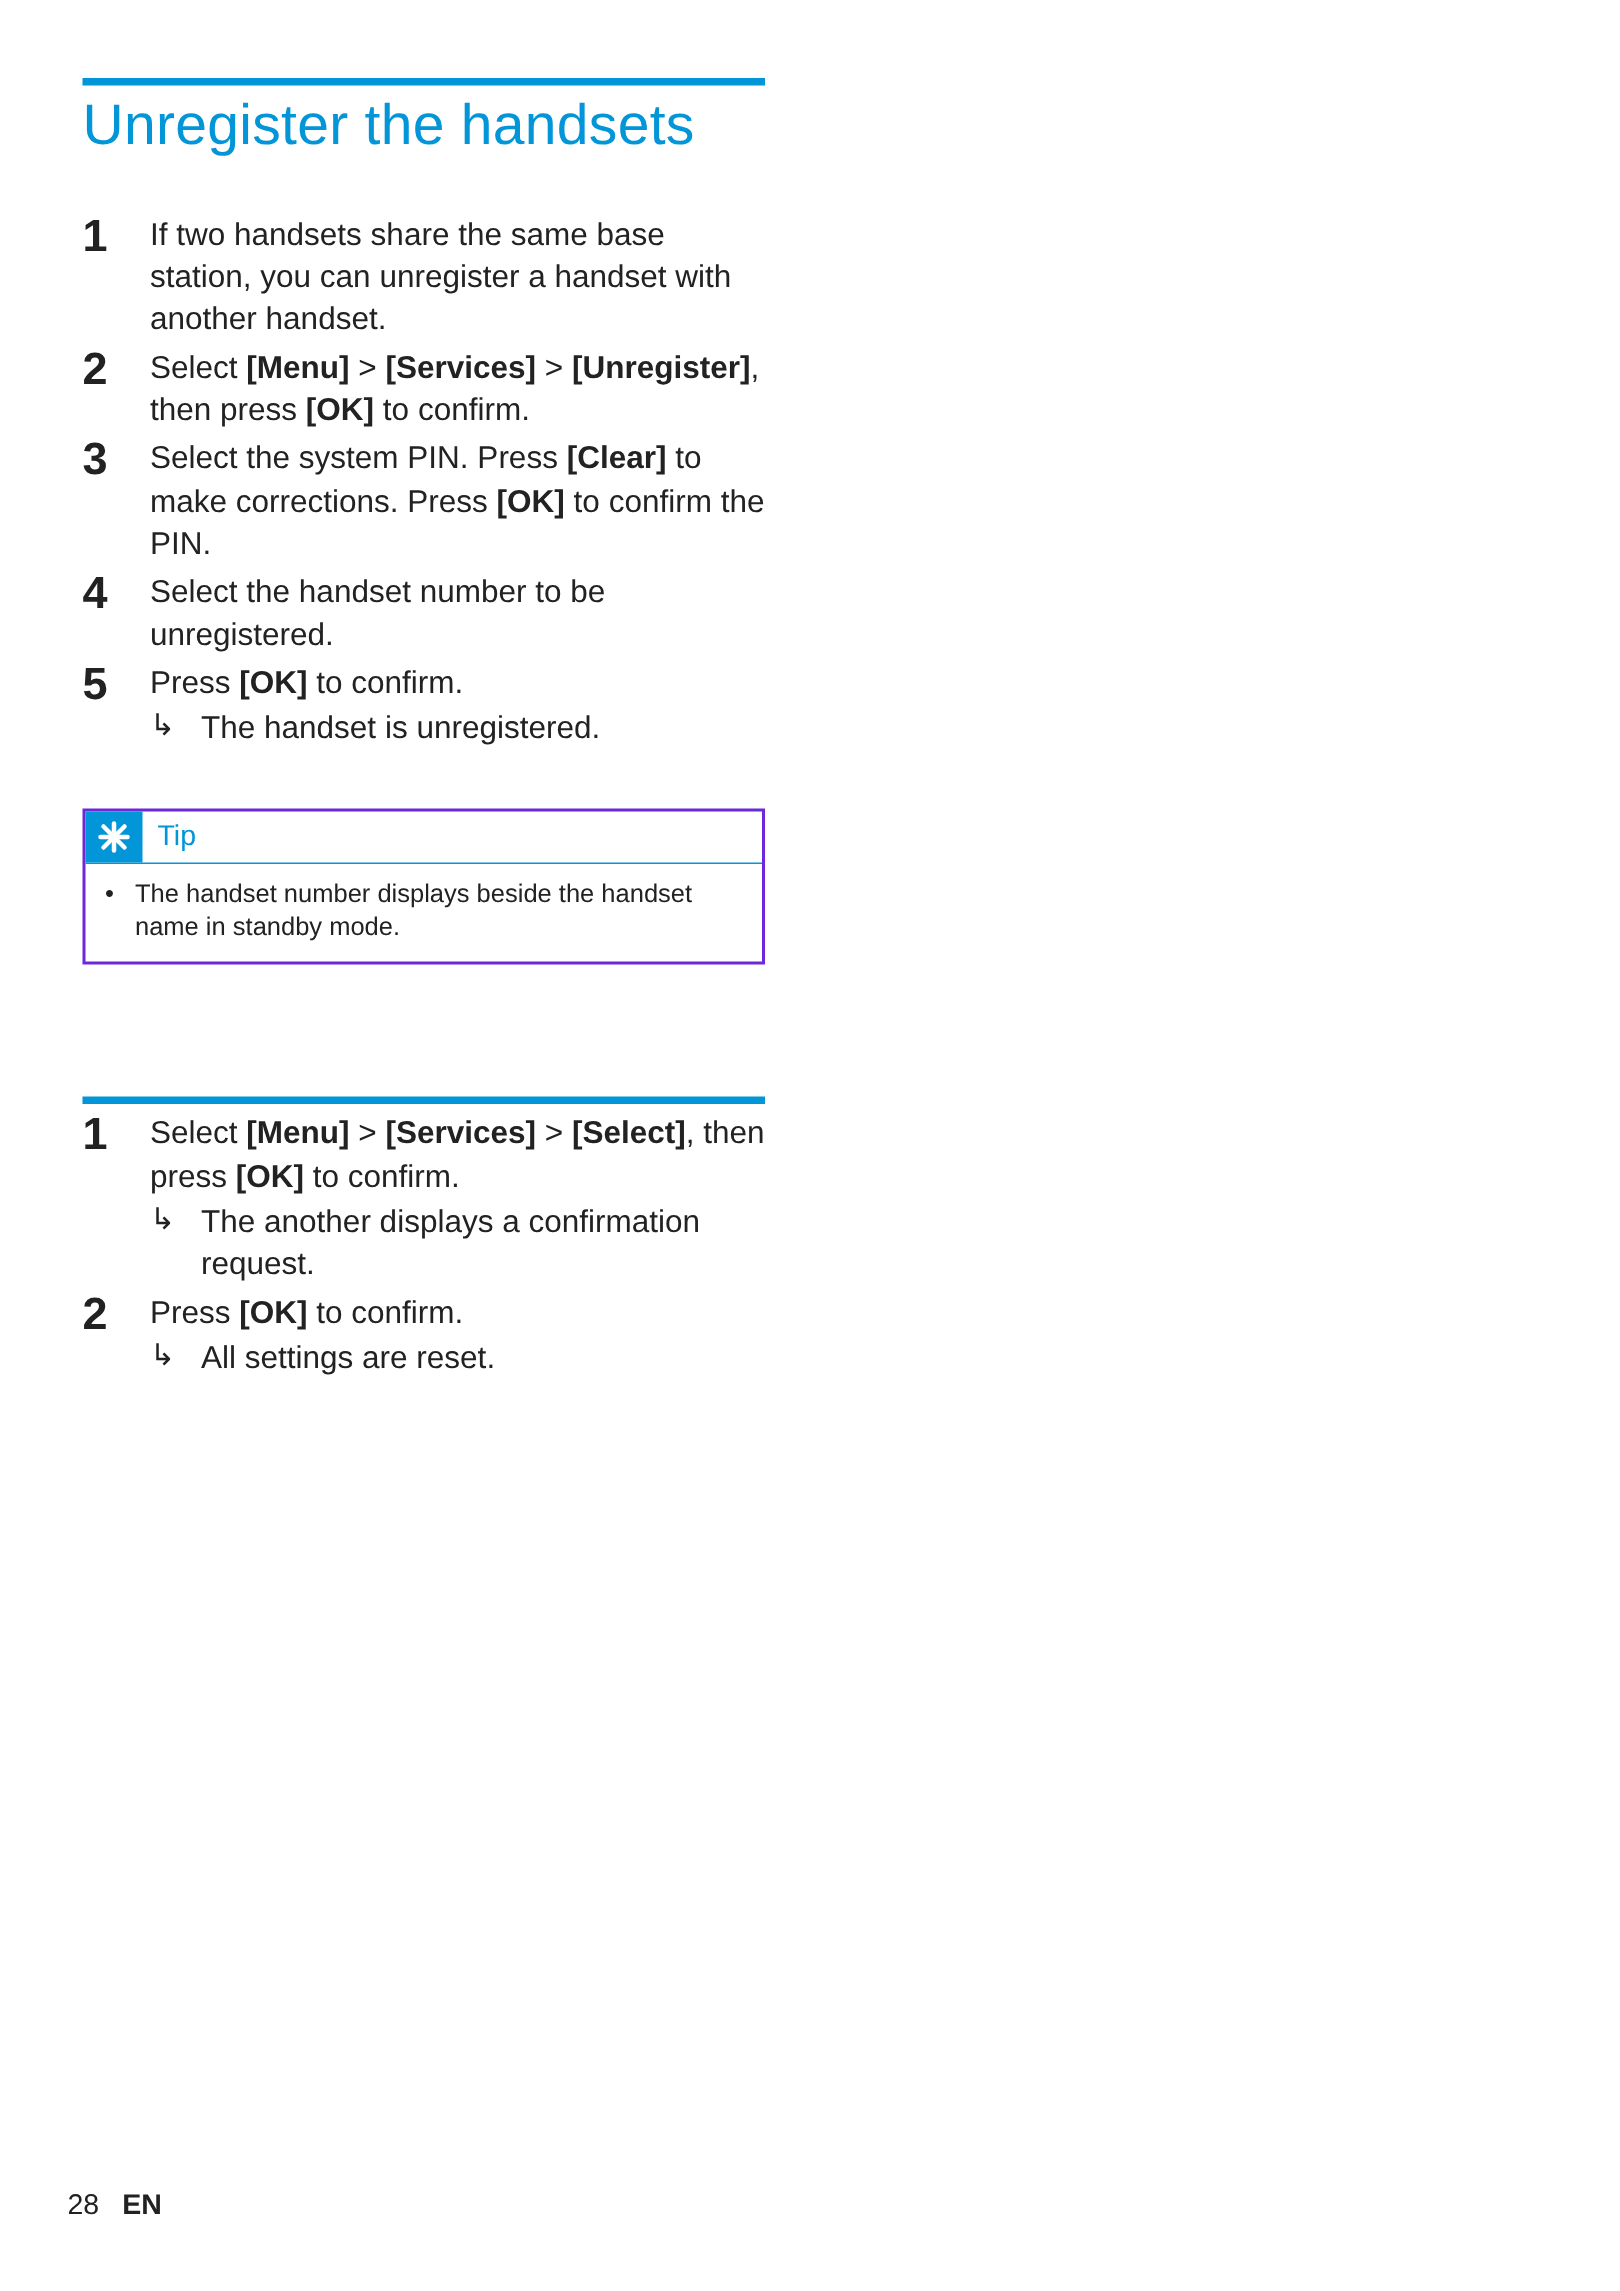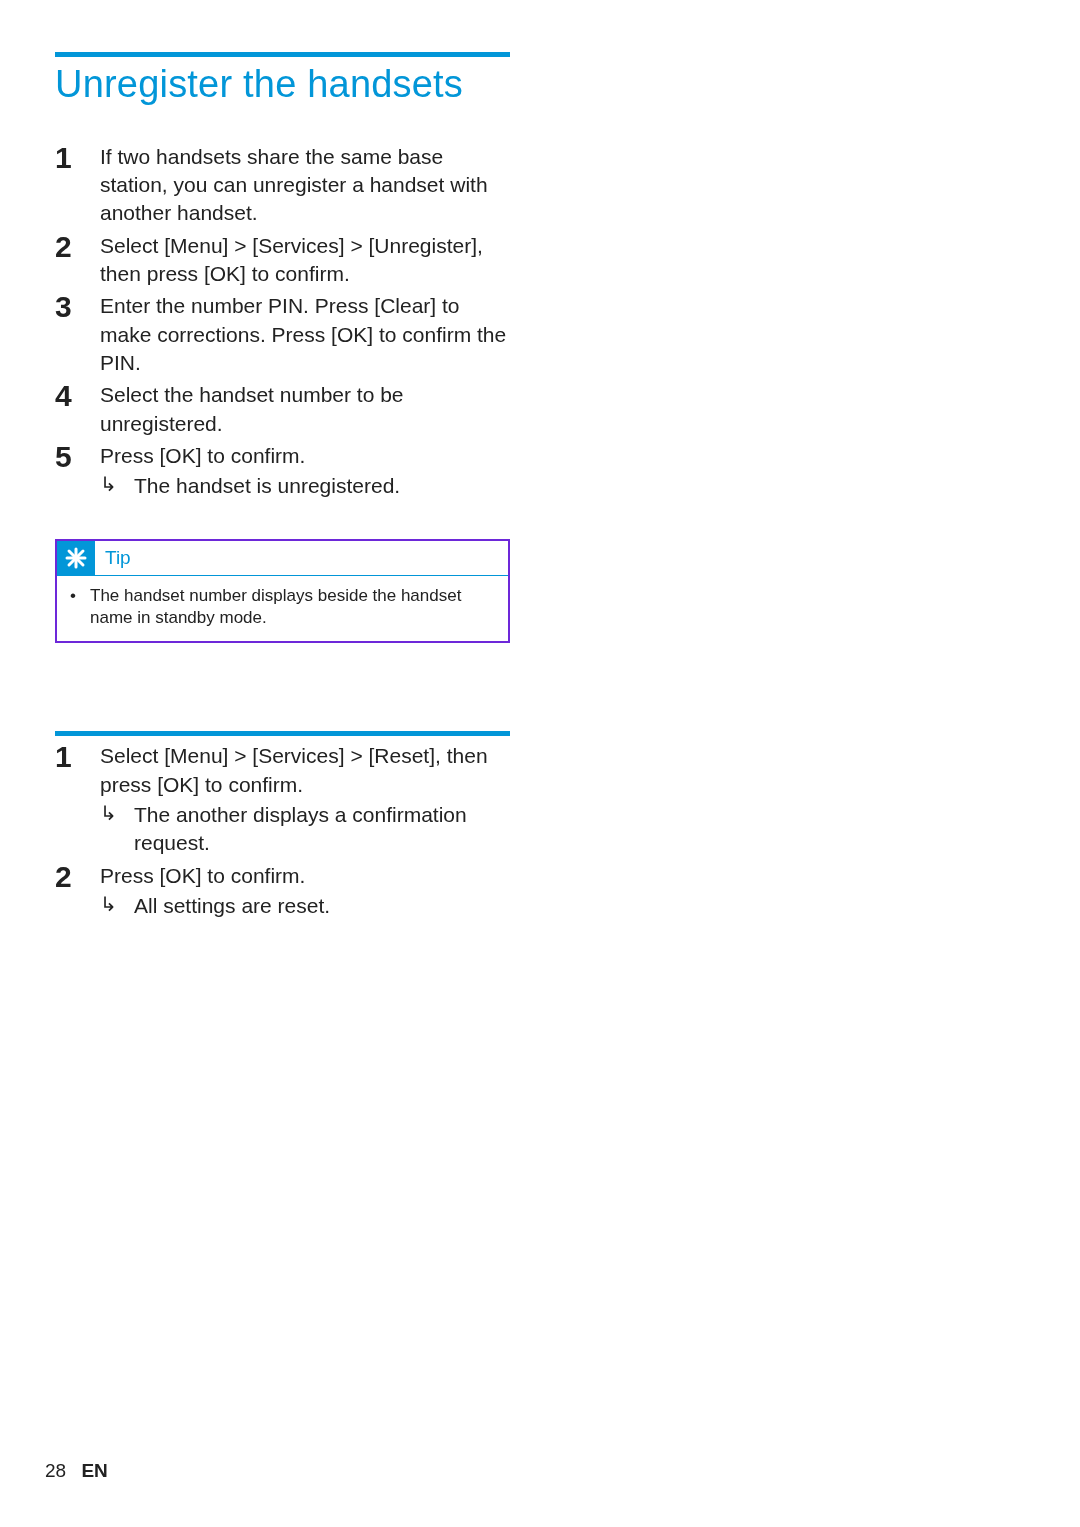--- a/index.html
+++ b/index.html
@@ -51,21 +51,21 @@
     width: 45px;
     flex-shrink: 0;
     font-size: 30px;
     font-weight: 700;
     line-height: 1.0;
   }
   .step .body {
     flex: 1;
   }
   .kw {
-    font-weight: 400;
+    font-weight: 700;
   }
   .result {
     display: flex;
     align-items: flex-start;
     margin-top: 2px;
     margin-left: 0;
     font-size: 21px;
     line-height: 1.35;
   }
   .result .arrow {
@@ -149,21 +149,21 @@
     <div class="step">
       <div class="num">2</div>
       <div class="body">
         <span>Select </span><span class="kw">[Menu]</span><span> &gt; </span><span class="kw">[Services]</span><span> &gt; </span><span class="kw">[Unregister]</span><span>, then press </span><span class="kw">[OK]</span><span> to confirm.</span>
       </div>
     </div>
 
     <div class="step">
       <div class="num">3</div>
       <div class="body">
-        <span>Enter the number PIN. Press </span><span class="kw">[Clear]</span><span> to make corrections. Press </span><span class="kw">[OK]</span><span> to confirm the PIN.</span>
+        <span>Select the system PIN. Press </span><span class="kw">[Clear]</span><span> to make corrections. Press </span><span class="kw">[OK]</span><span> to confirm the PIN.</span>
       </div>
     </div>
 
     <div class="step">
       <div class="num">4</div>
       <div class="body">Select the handset number to be unregistered.</div>
     </div>
 
     <div class="step">
       <div class="num">5</div>
@@ -201,21 +201,21 @@
   <div class="spacer-between"></div>
 
   <hr class="section-rule">
 
 
   <div class="ol">
 
     <div class="step">
       <div class="num">1</div>
       <div class="body">
-        <span>Select </span><span class="kw">[Menu]</span><span> &gt; </span><span class="kw">[Services]</span><span> &gt; </span><span class="kw">[Reset]</span><span>, then press </span><span class="kw">[OK]</span><span> to confirm.</span>
+        <span>Select </span><span class="kw">[Menu]</span><span> &gt; </span><span class="kw">[Services]</span><span> &gt; </span><span class="kw">[Select]</span><span>, then press </span><span class="kw">[OK]</span><span> to confirm.</span>
         <div class="result">
           <span class="arrow">↳</span>
           <span>The another displays a confirmation request.</span>
         </div>
       </div>
     </div>
 
     <div class="step">
       <div class="num">2</div>
       <div class="body">

